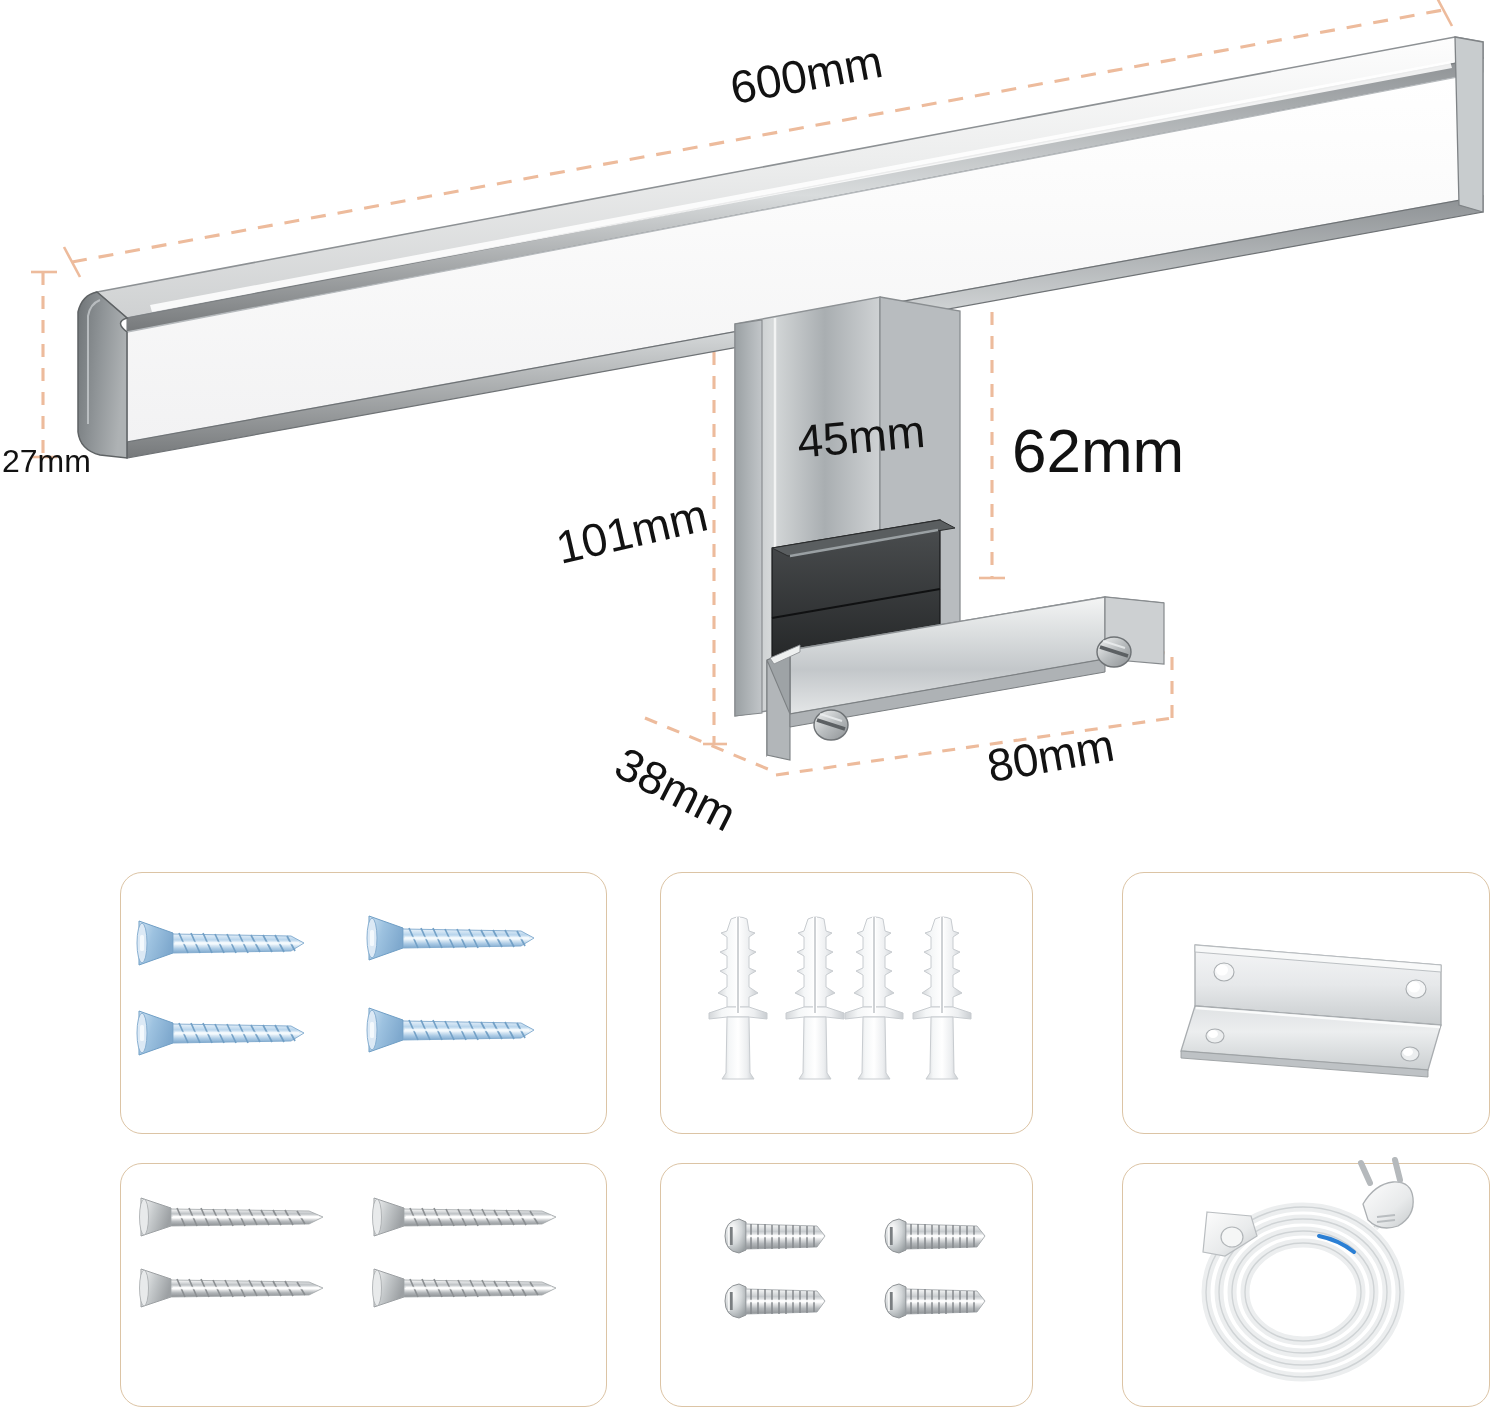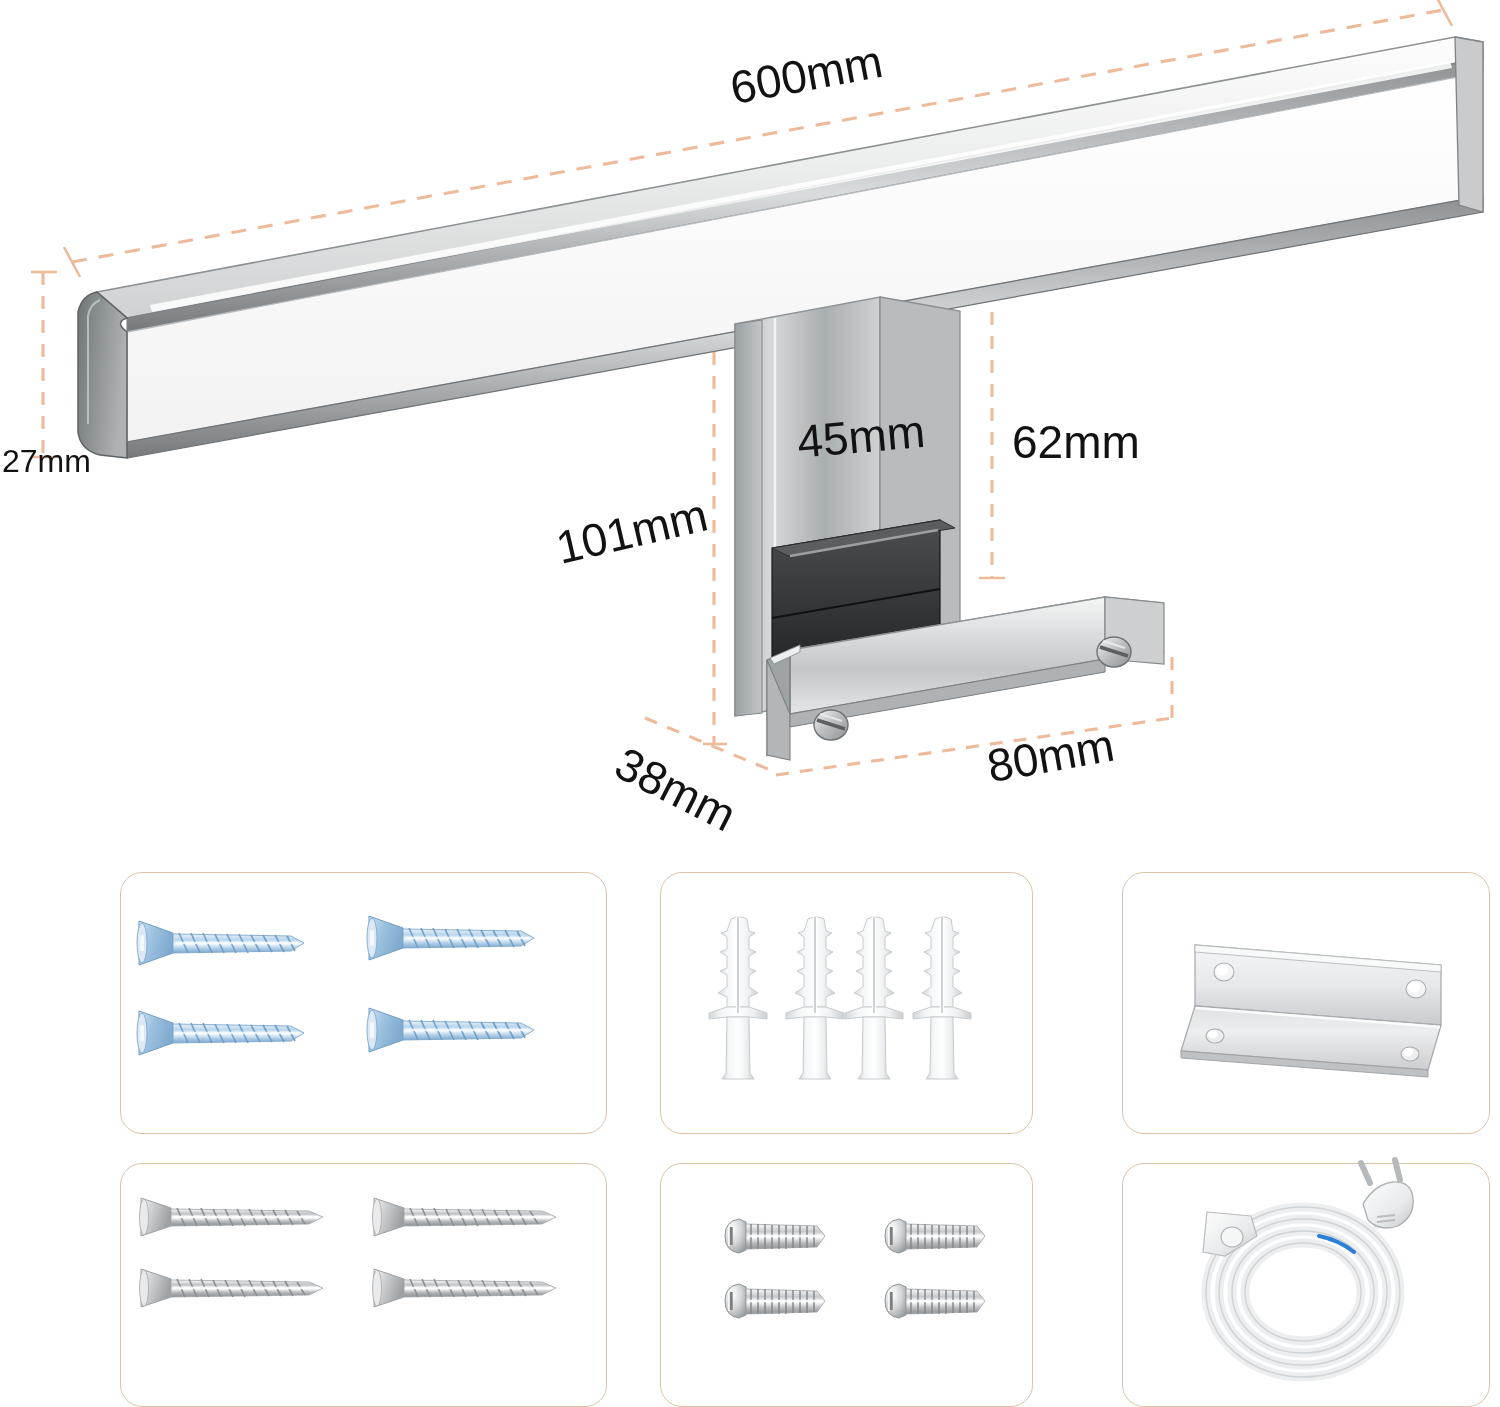--- a/index.html
+++ b/index.html
@@ -174,21 +174,21 @@
       </g>
     </g>
   </svg>
 
   <div class="dimtext" style="left:726px;top:62px;font-size:46px;transform:rotate(-10.5deg);transform-origin:left top;">600mm</div>
 
   <div class="dimtext" style="left:2px;top:443px;font-size:32px;">27mm</div>
 
   <div class="dimtext" style="left:795px;top:415px;font-size:46px;transform:rotate(-5deg);transform-origin:left top;">45mm</div>
 
-  <div class="dimtext" style="left:1012px;top:415px;font-size:46px;">62mm</div>
+  <div class="dimtext" style="left:1012px;top:415px;font-size:62px;">62mm</div>
 
   <div class="dimtext" style="left:551px;top:522px;font-size:46px;transform:rotate(-13deg);transform-origin:left top;">101mm</div>
 
   <div class="dimtext" style="left:631px;top:736px;font-size:46px;transform:rotate(27deg);transform-origin:left top;">38mm</div>
 
   <div class="dimtext" style="left:983px;top:740px;font-size:46px;transform:rotate(-10deg);transform-origin:left top;">80mm</div>
 
   <div class="cards">
 
     <div class="card r1 c1">

